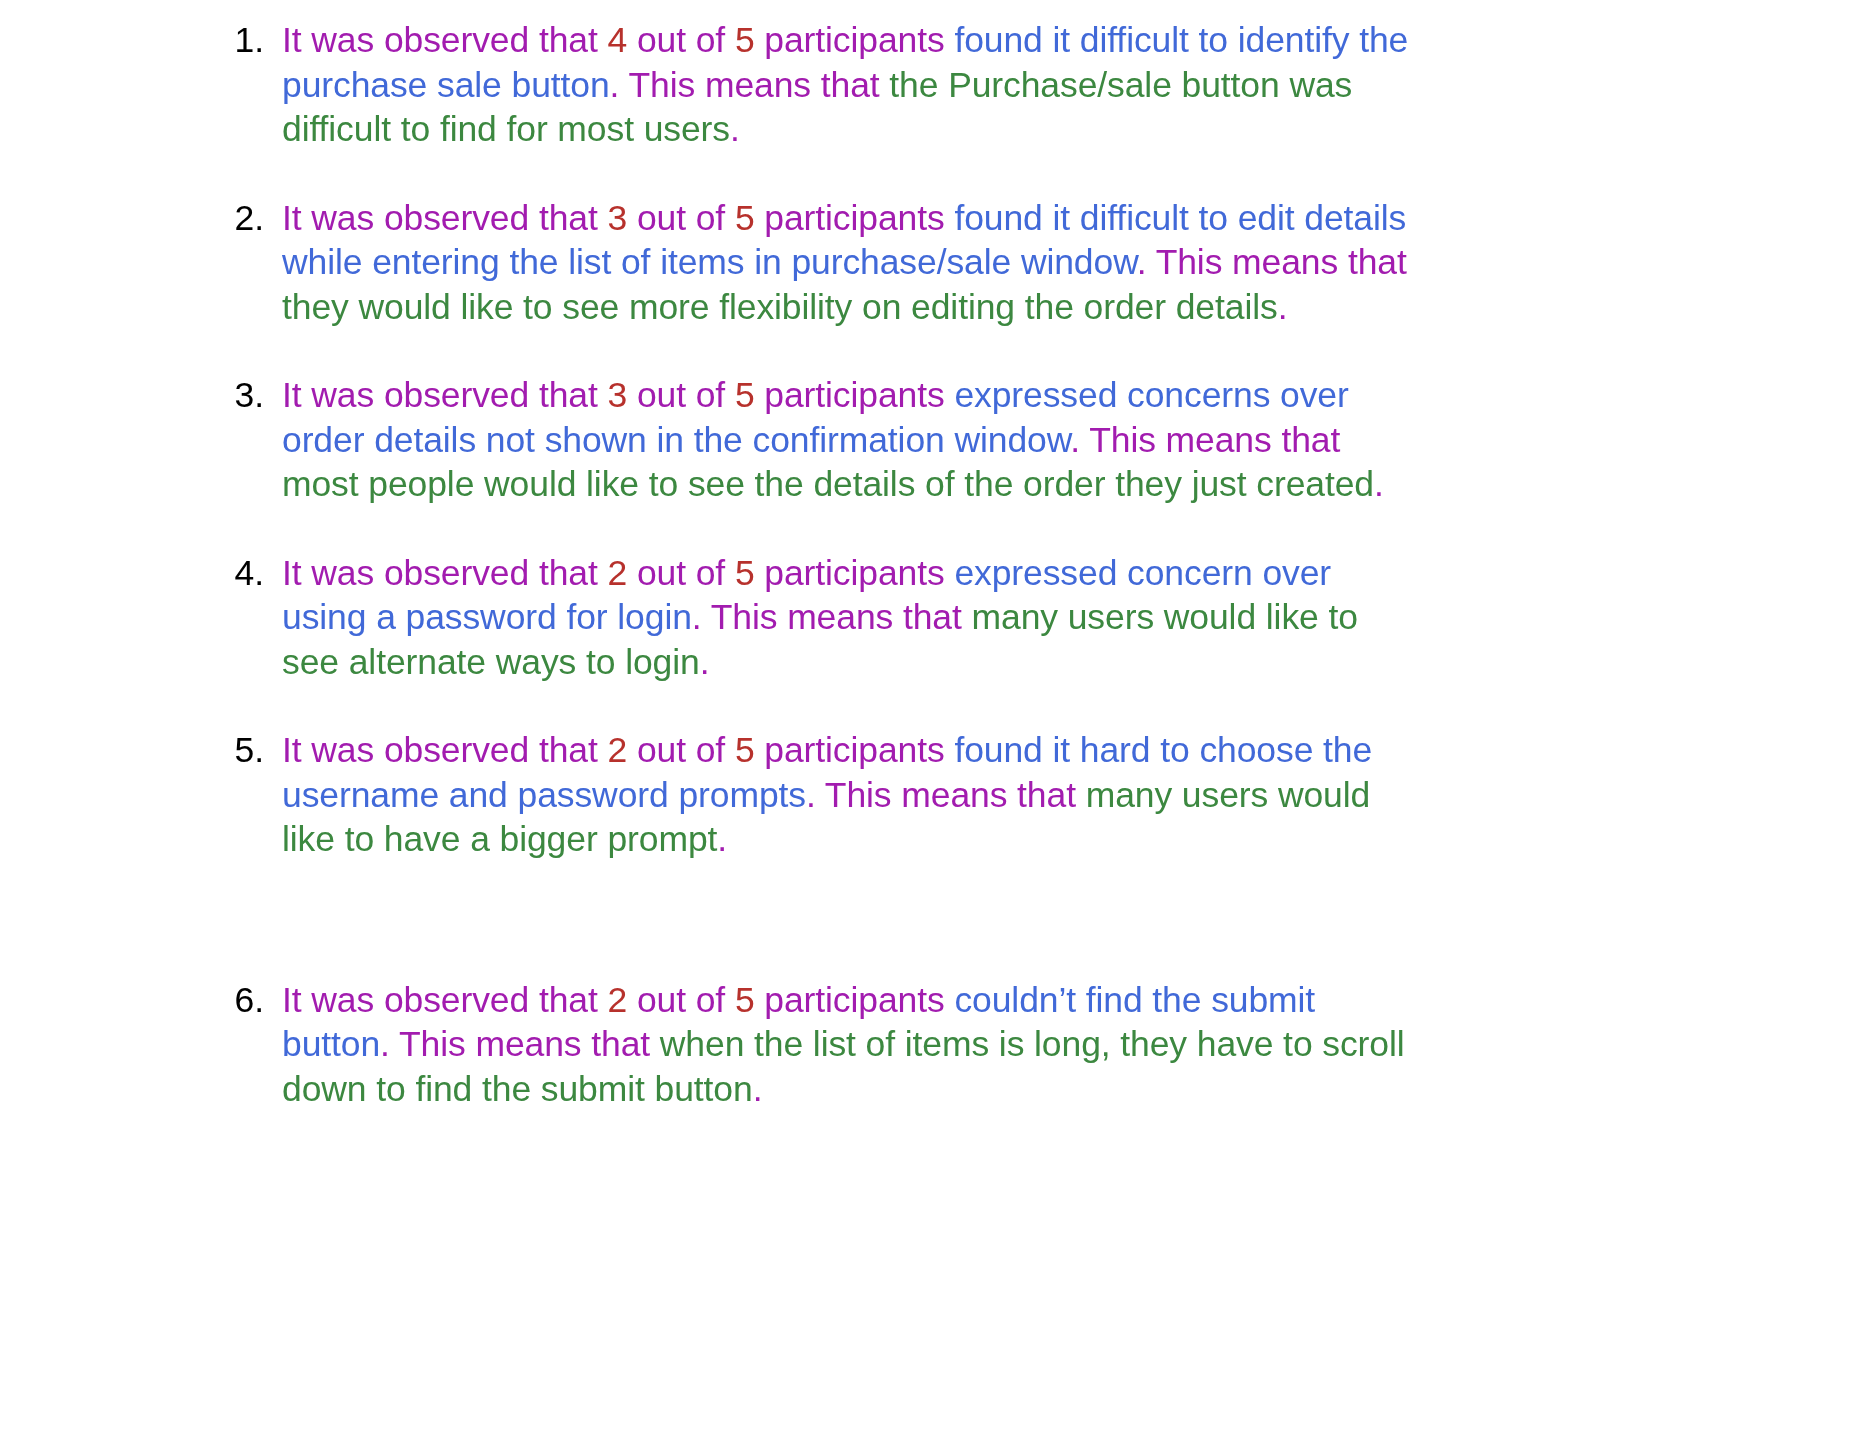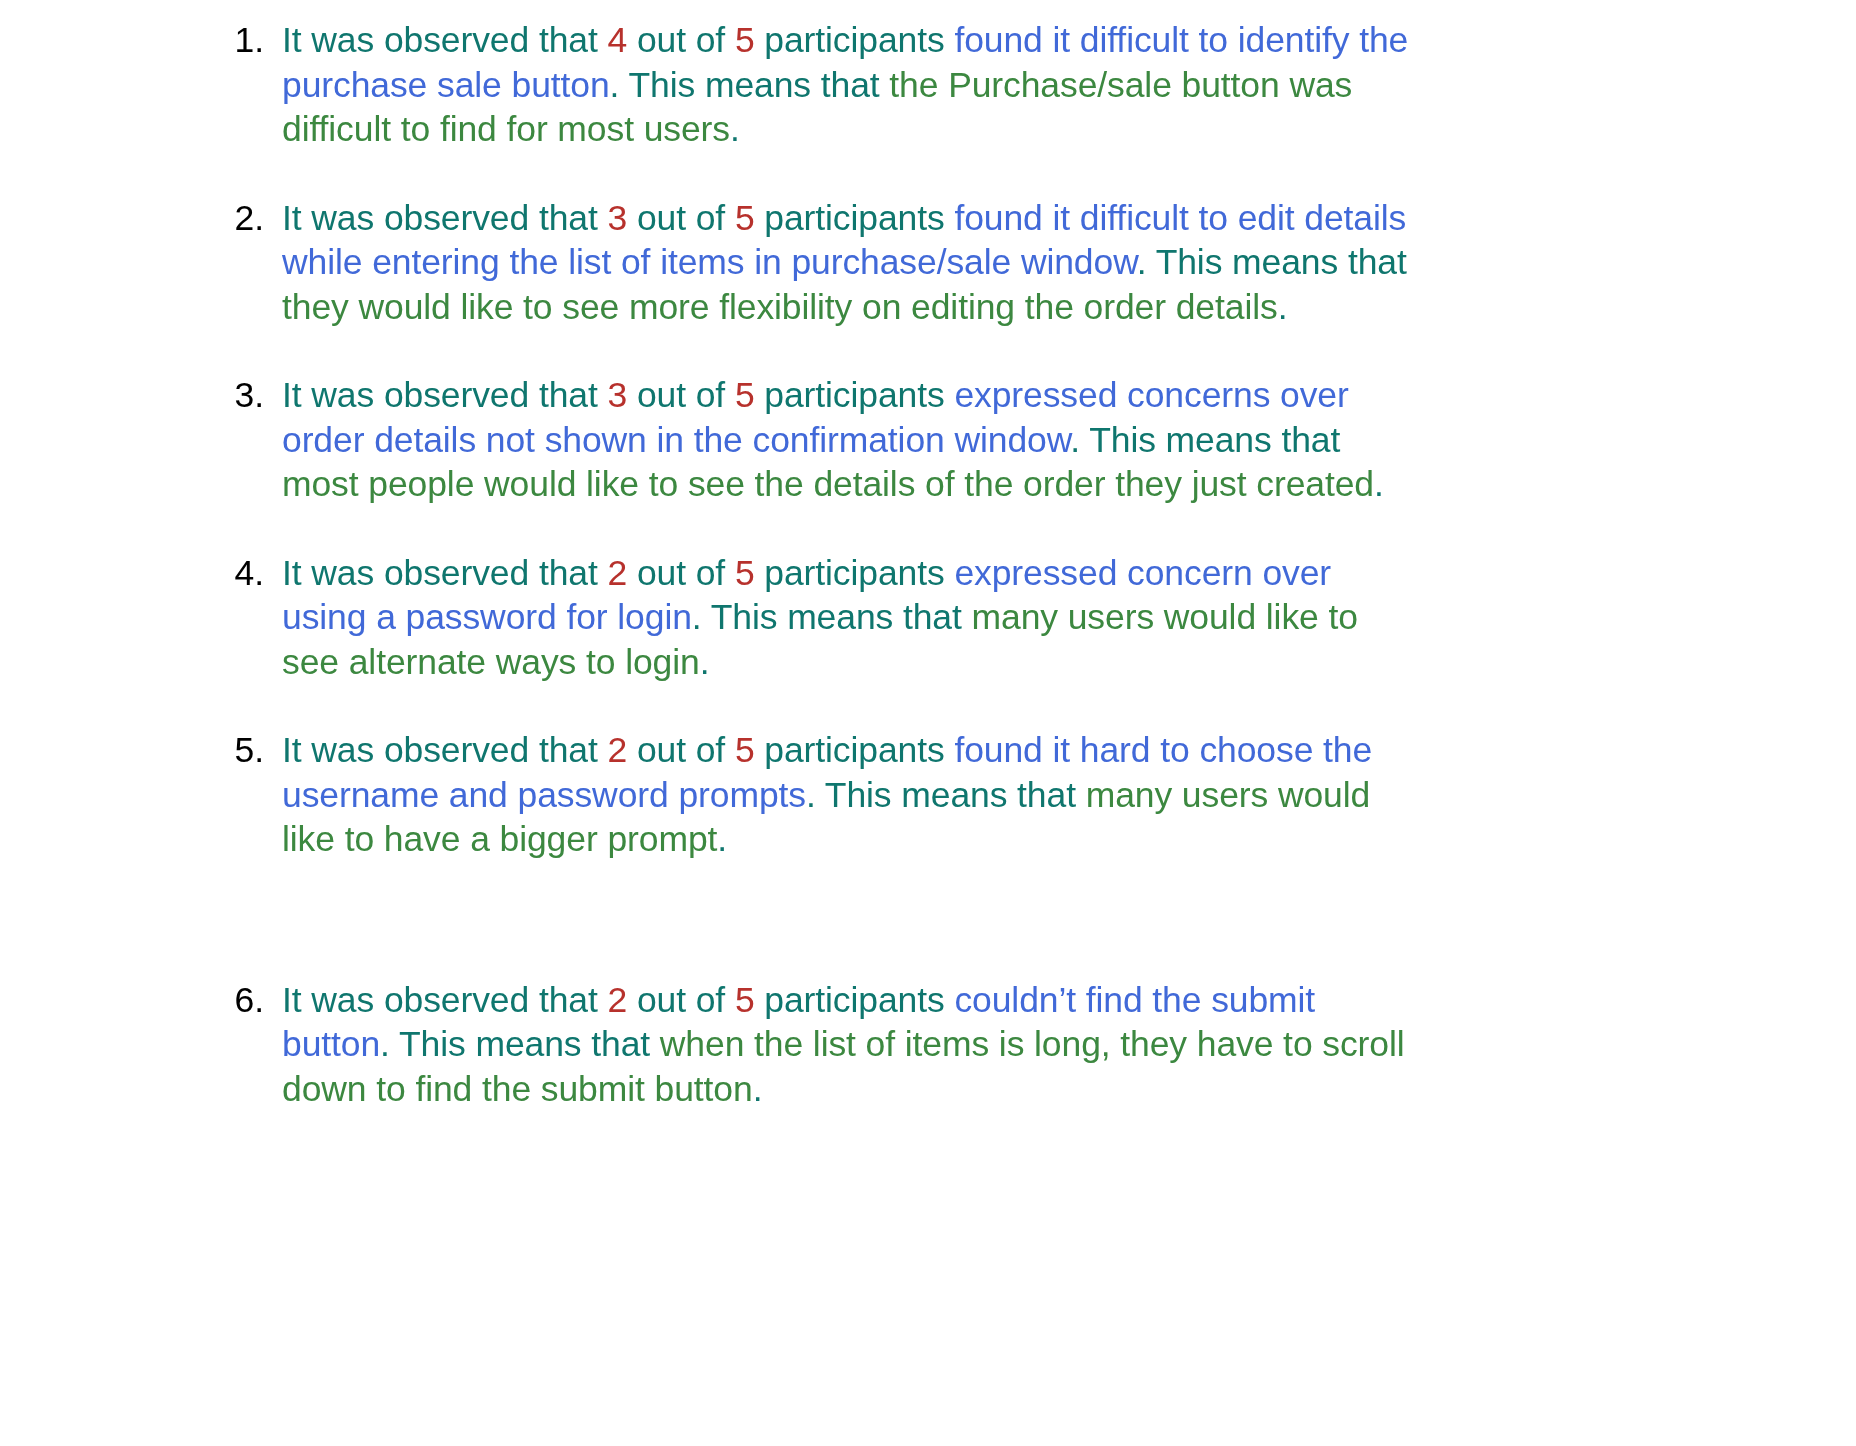--- a/index.html
+++ b/index.html
@@ -48,21 +48,21 @@
     position: absolute;
     left: 0;
     top: 0;
     width: 42px;
     text-align: right;
     color: #000000;
     font-size: 35.5px;
     line-height: 44.5px;
   }
   .seg-plain {
-    color: #0f766e;
+    color: #a21caf;
   }
   .seg-count {
     color: #b7312c;
   }
   .seg-observation {
     color: #4169d8;
   }
   .seg-interpretation {
     color: #3c8840;
   }

